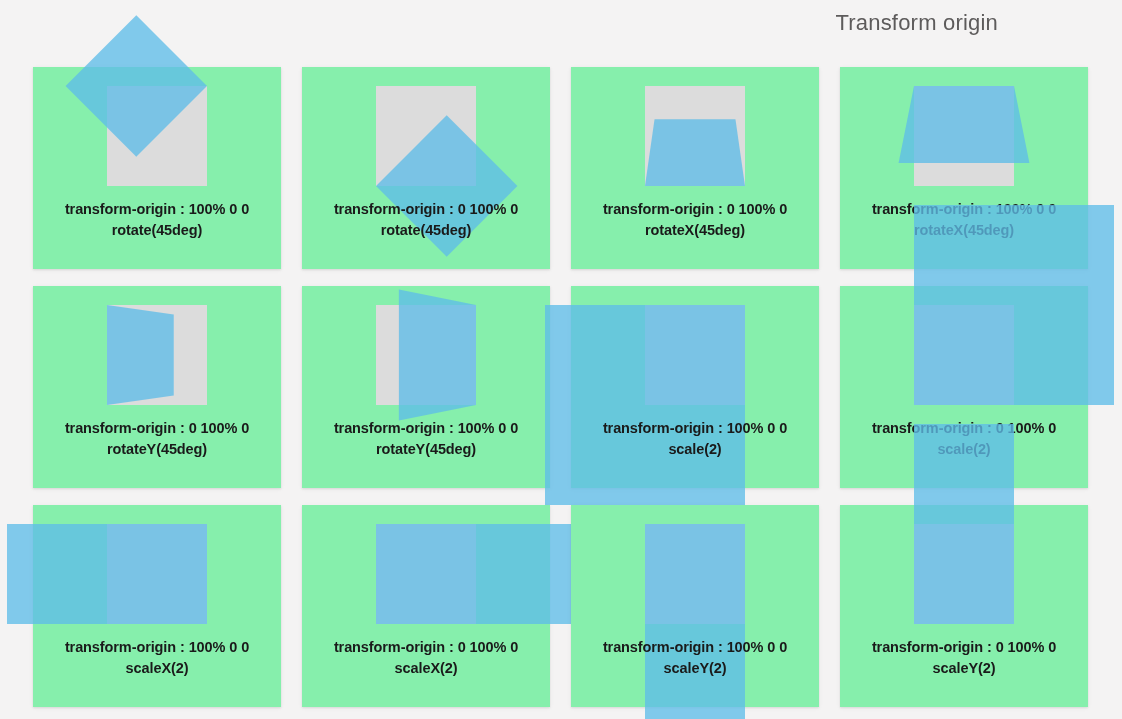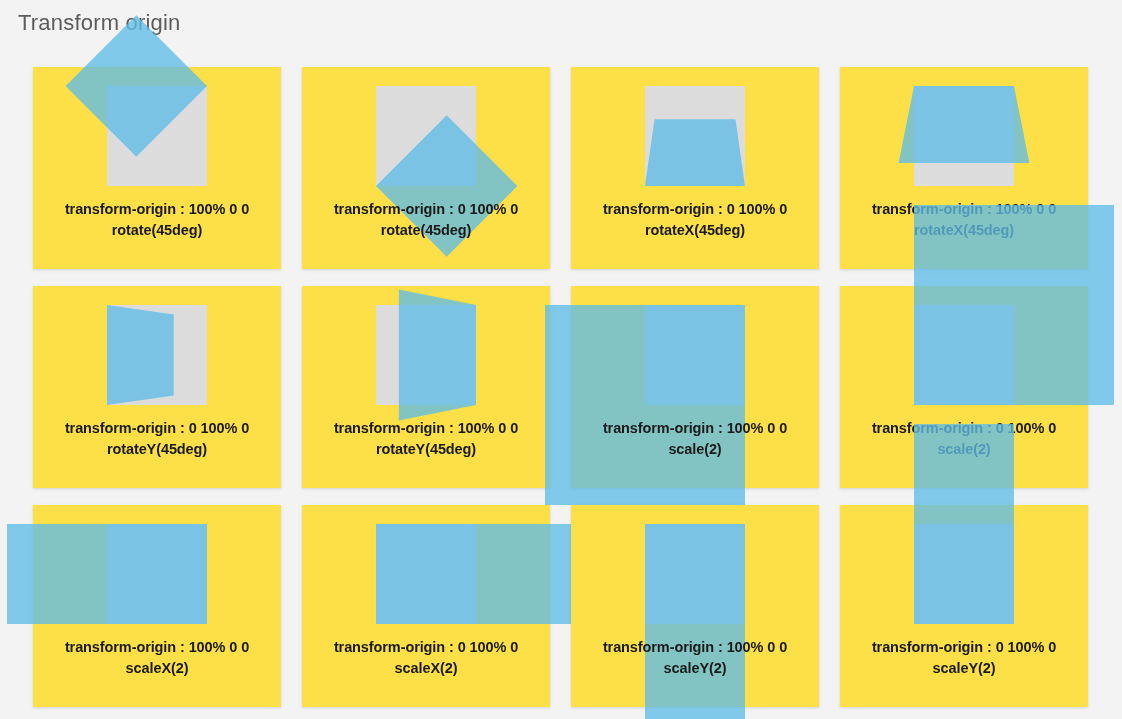--- a/index.html
+++ b/index.html
@@ -14,21 +14,21 @@
     font-family: "Liberation Sans", sans-serif;
     overflow: hidden;
     position: relative;
   }
 
   #page-title {
     position: absolute;
     top: 10px;
     left: 0;
     width: 998px;
-    text-align: left;
+    text-align: right;
     font-size: 22px;
     font-weight: 400;
     color: #5d5b5b;
     letter-spacing: 0.2px;
     margin: 0;
     padding-left: 18px;
     box-sizing: border-box;
   }
 
   #grid {
@@ -38,21 +38,21 @@
     width: 1056px;
     display: grid;
     grid-template-columns: repeat(4, 248px);
     grid-template-rows: repeat(3, 202px);
     column-gap: 21px;
     row-gap: 17px;
   }
 
   .card {
     position: relative;
-    background: #fde047;
+    background: #86efac;
     box-shadow: 0 1px 2px rgba(0,0,0,0.09), 0 1px 5px rgba(0,0,0,0.05);
     display: flex;
     flex-direction: column;
     align-items: center;
   }
 
   .stage {
     position: relative;
     width: 100px;
     height: 100px;

